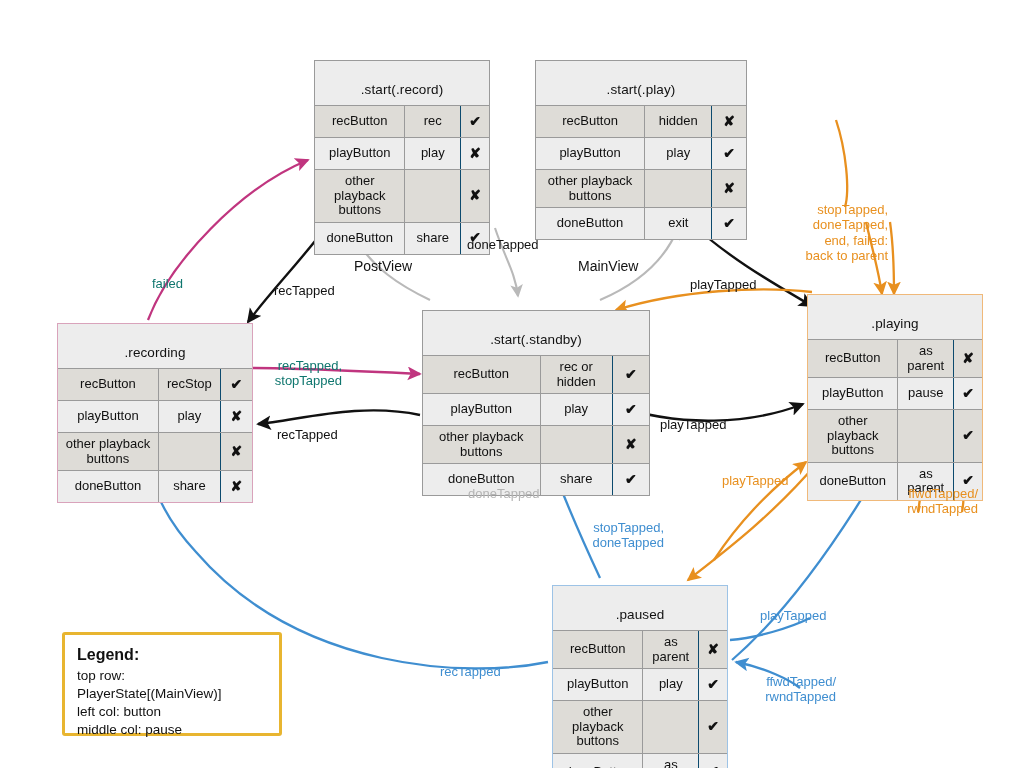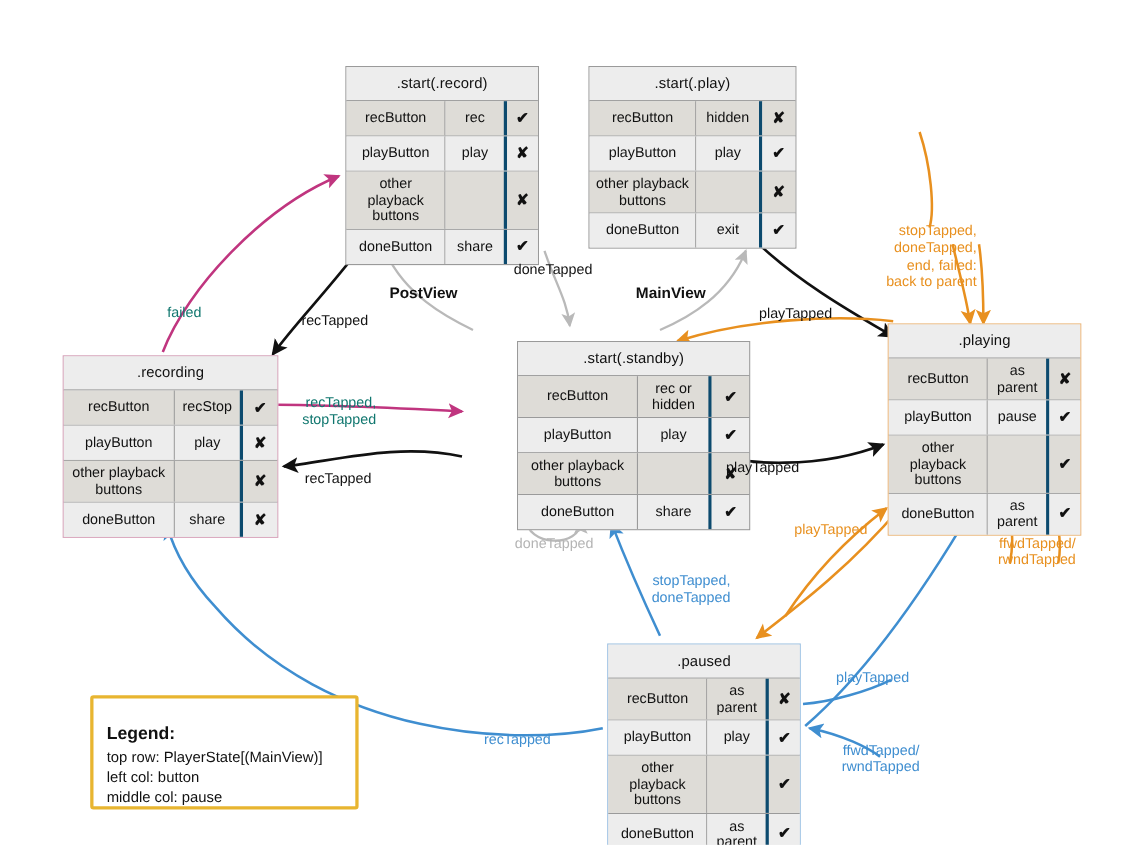--- a/index.html
+++ b/index.html
@@ -29,21 +29,21 @@
   .state-box {
     position: absolute;
     box-sizing: border-box;
     border: 1px solid #9a9a9a;
     background: #ededed;
     font-size: 13px;
     color: #111;
   }
   .state-title {
     text-align: center;
-    padding: 7px 4px 8px 4px;
+    padding: 21px 4px 8px 4px;
     background: #ededed;
     font-size: 13.5px;
     letter-spacing: 0.1px;
   }
   .state-row {
     display: flex;
     border-top: 1px solid #9a9a9a;
     min-height: 31px;
   }
   .state-row.alt .cell { background: #dedcd7; }
@@ -51,57 +51,56 @@
     background: #ededed;
     display: flex;
     align-items: center;
     justify-content: center;
     text-align: center;
     padding: 4px 3px;
     box-sizing: border-box;
     line-height: 1.12;
   }
   .cell.c-btn   { flex: 0 0 52%; border-right: 1px solid #9a9a9a; }
-  .cell.c-icon  { flex: 0 0 32%; border-right: 3px solid #0c4a6e; }
+  .cell.c-icon  { flex: 0 0 32%; border-right: 1px solid #0c4a6e; }
   .cell.c-flag  { flex: 1 1 auto; font-size: 14px; font-weight: 700; }
 
   
   .state-box.pink   { border-color: #d9a3bb; }
   .state-box.orange { border-color: #f0b97a; }
   .state-box.blue   { border-color: #9dc3e6; }
 
   
   .elabel {
     position: absolute;
     font-size: 13px;
     line-height: 1.18;
     color: #111;
     white-space: pre;
     text-align: right;
   }
   .elabel.pink   { color: #0f766e; }
   .elabel.orange { color: #e8901f; }
   .elabel.blue   { color: #3f8ed0; }
   .elabel.gray   { color: #b4b4b4; }
-  .elabel.strong { font-weight: bold; font-size: 14px; }
+  .elabel.strong { font-weight: normal; font-size: 14px; }
 
   
   #legend {
     position: absolute;
     left: 62px; top: 632px;
-    width: 244px; height: 104px;
+    width: 220px; height: 104px;
     box-sizing: border-box;
     border: 3px solid #e8b530;
     border-radius: 3px;
     background: #ffffff;
-    padding: 22px 12px 8px 12px;
+    padding: 9px 12px 8px 12px;
     font-size: 13.5px;
     line-height: 1.35;
     color: #111;
-    margin-left: 20px;
   }
   #legend .legend-title { font-weight: bold; font-size: 16px; margin-bottom: 1px; }
 </style>
 </head>
 <body>
 
 <div id="canvas">
 
   <svg class="edges" viewBox="0 0 1024 768">
     <defs>
@@ -178,21 +177,21 @@
       <div class="cell c-icon"></div>
       <div class="cell c-flag">✘</div>
     </div>
     <div class="state-row">
       <div class="cell c-btn">doneButton</div>
       <div class="cell c-icon">share</div>
       <div class="cell c-flag">✔</div>
     </div>
   </div>
 
-  <div class="state-box" style="left:535px; top:60px; width:189px;">
+  <div class="state-box" style="left:535px; top:60px; width:212px;">
     <div class="state-title">.start(.play)</div>
     <div class="state-row alt">
       <div class="cell c-btn">recButton</div>
       <div class="cell c-icon">hidden</div>
       <div class="cell c-flag">✘</div>
     </div>
     <div class="state-row">
       <div class="cell c-btn">playButton</div>
       <div class="cell c-icon">play</div>
       <div class="cell c-flag">✔</div>
@@ -202,21 +201,21 @@
       <div class="cell c-icon"></div>
       <div class="cell c-flag">✘</div>
     </div>
     <div class="state-row">
       <div class="cell c-btn">doneButton</div>
       <div class="cell c-icon">exit</div>
       <div class="cell c-flag">✔</div>
     </div>
   </div>
 
-  <div class="state-box" style="left:422px; top:310px; width:212px;margin-left:48px;">
+  <div class="state-box" style="left:422px; top:310px; width:228px;">
     <div class="state-title">.start(.standby)</div>
     <div class="state-row alt">
       <div class="cell c-btn">recButton</div>
       <div class="cell c-icon">rec or hidden</div>
       <div class="cell c-flag">✔</div>
     </div>
     <div class="state-row">
       <div class="cell c-btn">playButton</div>
       <div class="cell c-icon">play</div>
       <div class="cell c-flag">✔</div>

